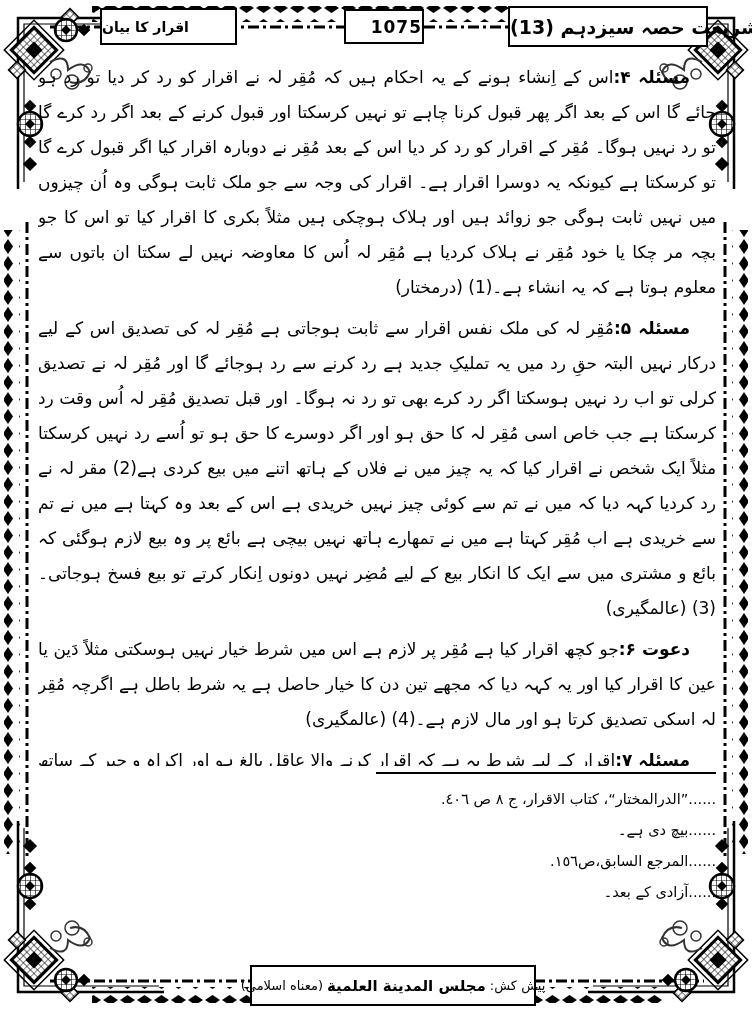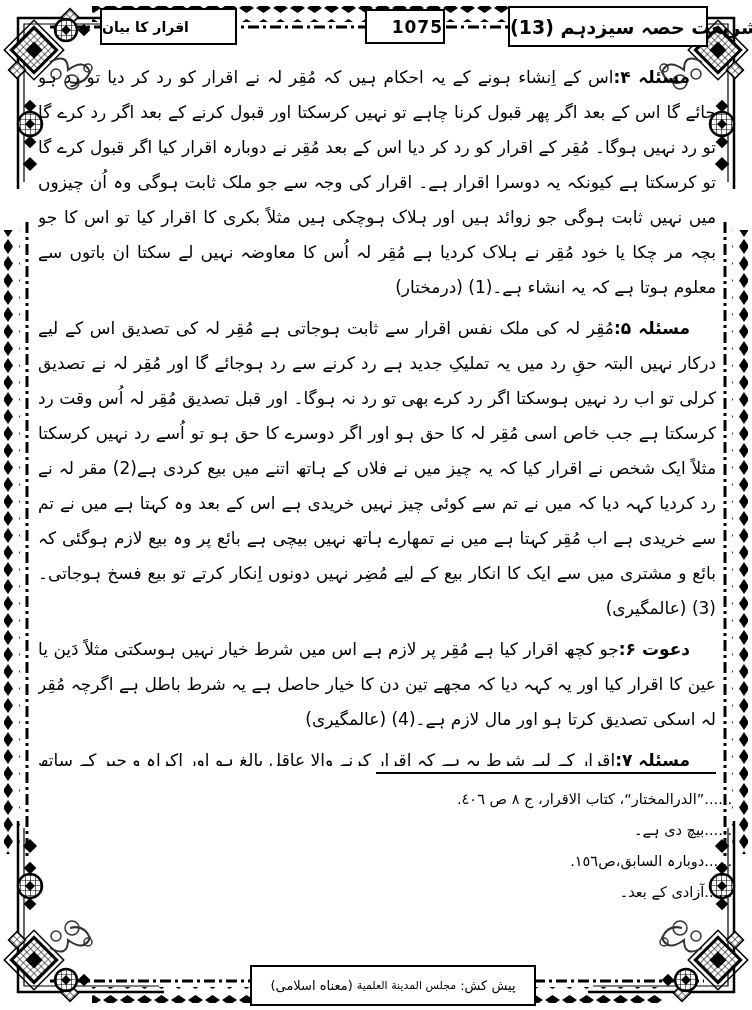--- a/index.html
+++ b/index.html
@@ -12,48 +12,48 @@
   svg.frame{position:absolute;inset:0;pointer-events:none;}
   .dd{stroke:#000;stroke-width:3;stroke-dasharray:11 4 3 4;fill:none;}
 
   
   .hbox{
     position:absolute;background:#fff;border:2.5px solid #000;
     display:flex;align-items:center;justify-content:flex-end;
     direction:rtl;white-space:nowrap;z-index:3;
   }
   #box-right{right:44px;top:6px;width:196px;height:37px;font-size:19px;font-weight:bold;}
-  #box-center{left:344px;top:9px;width:76px;height:31px;font-weight:bold;font-size:17px;direction:ltr;letter-spacing:1px;margin-left:21px;}
+  #box-center{left:344px;top:9px;width:76px;height:31px;font-weight:bold;font-size:17px;direction:ltr;letter-spacing:1px;}
   #box-left{left:100px;top:8px;width:133px;height:33px;font-size:14px;font-weight:bold;}
 
   
   main{
     position:absolute;top:60px;right:36px;left:38px;height:706px;overflow:hidden;
     direction:rtl;text-align:justify;
     font-size:17px;line-height:35px;font-weight:500;
   }
   main p{margin:0 0 6px 0;text-indent:26px;}
   .mlabel{font-weight:bold;}
 
   
   .fn-sep{position:absolute;top:772px;right:36px;width:340px;border-top:2.5px solid #000;z-index:2;}
   section.footnotes{
-    position:absolute;top:784px;right:20px;left:38px;
+    position:absolute;top:784px;right:36px;left:38px;
     direction:rtl;text-align:right;font-size:14.5px;line-height:31px;
   }
   section.footnotes div{white-space:nowrap;}
 
   
   .fbox{
     position:absolute;left:250px;top:965px;width:282px;height:37px;
     background:#fff;border:2.5px solid #000;z-index:3;
     display:flex;align-items:center;justify-content:center;gap:4px;
     direction:rtl;white-space:nowrap;font-size:13px;
   }
-  .fbox .org{font-weight:normal;font-size:11px;}
+  .fbox .org{font-weight:bold;font-size:15px;}
 </style>
 </head>
 <body>
 
 <div class="page">
 
   <svg class="frame" width="752" height="1010" viewBox="0 0 752 1010" aria-hidden="true">
     <defs>
       <pattern id="xh" width="5" height="5" patternUnits="userSpaceOnUse">
         <rect width="5" height="5" fill="#fff"></rect>
@@ -134,21 +134,21 @@
     <p><span class="mlabel">مسئلہ ۴:</span><span>اس کے اِنشاء ہونے کے یہ احکام ہیں کہ مُقِر لہ نے اقرار کو رد کر دیا تو رد ہو جائے گا اس کے بعد اگر پھر قبول کرنا چاہے تو نہیں کرسکتا اور قبول کرنے کے بعد اگر رد کرے گا تو رد نہیں ہوگا۔ مُقِر کے اقرار کو رد کر دیا اس کے بعد مُقِر نے دوبارہ اقرار کیا اگر قبول کرے گا تو کرسکتا ہے کیونکہ یہ دوسرا اقرار ہے۔ اقرار کی وجہ سے جو ملک ثابت ہوگی وہ اُن چیزوں میں نہیں ثابت ہوگی جو زوائد ہیں اور ہلاک ہوچکی ہیں مثلاً بکری کا اقرار کیا تو اس کا جو بچہ مر چکا یا خود مُقِر نے ہلاک کردیا ہے مُقِر لہ اُس کا معاوضہ نہیں لے سکتا ان باتوں سے معلوم ہوتا ہے کہ یہ انشاء ہے۔(1) (درمختار)</span></p>
     <p><span class="mlabel">مسئلہ ۵:</span><span>مُقِر لہ کی ملک نفس اقرار سے ثابت ہوجاتی ہے مُقِر لہ کی تصدیق اس کے لیے درکار نہیں البتہ حقِ رد میں یہ تملیکِ جدید ہے رد کرنے سے رد ہوجائے گا اور مُقِر لہ نے تصدیق کرلی تو اب رد نہیں ہوسکتا اگر رد کرے بھی تو رد نہ ہوگا۔ اور قبل تصدیق مُقِر لہ اُس وقت رد کرسکتا ہے جب خاص اسی مُقِر لہ کا حق ہو اور اگر دوسرے کا حق ہو تو اُسے رد نہیں کرسکتا مثلاً ایک شخص نے اقرار کیا کہ یہ چیز میں نے فلاں کے ہاتھ اتنے میں بیع کردی ہے(2) مقر لہ نے رد کردیا کہہ دیا کہ میں نے تم سے کوئی چیز نہیں خریدی ہے اس کے بعد وہ کہتا ہے میں نے تم سے خریدی ہے اب مُقِر کہتا ہے میں نے تمھارے ہاتھ نہیں بیچی ہے بائع پر وہ بیع لازم ہوگئی کہ بائع و مشتری میں سے ایک کا انکار بیع کے لیے مُضِر نہیں دونوں اِنکار کرتے تو بیع فسخ ہوجاتی۔(3) (عالمگیری)</span></p>
     <p><span class="mlabel">دعوت ۶:</span><span>جو کچھ اقرار کیا ہے مُقِر پر لازم ہے اس میں شرط خیار نہیں ہوسکتی مثلاً دَین یا عین کا اقرار کیا اور یہ کہہ دیا کہ مجھے تین دن کا خیار حاصل ہے یہ شرط باطل ہے اگرچہ مُقِر لہ اسکی تصدیق کرتا ہو اور مال لازم ہے۔(4) (عالمگیری)</span></p>
     <p><span class="mlabel">مسئلہ ۷:</span><span>اقرار کے لیے شرط یہ ہے کہ اقرار کرنے والا عاقل بالغ ہو اور اِکراہ و جبر کے ساتھ اُس نے اقرار نہ کیا ہو۔ آزاد ہونا اس کے لیے شرط نہیں مگر غلام نے مال کا اقرار کیا فی الحال نافذ نہیں بلکہ آزاد ہونے کے بعد نافذ ہوگا۔ غلام کے وہ اقرار جن میں کوئی تہمت نہ ہو فی الحال نافذ ہیں جیسے حدود و قصاص کے اقرار اور جس اقرار میں تہمت ہوسکے مثلاً مال کا اقرار یہ آزاد ہونے کے بعد نافذ ہوگا ماذون کا وہ اقرار جو تجارت سے متعلق ہے مثلاً فلاں دوکاندار کا میرے ذمہ اتنا باقی ہے یہ فی الحال نافذ ہے اور جو تجارت سے تعلق نہ رکھتا ہو وہ بعد عتق(5) نافذ ہوگا جیسے جنایت کا اقرار۔ نابالغ جس کو تجارت کی اجازت ہے غلام کے</span></p>
   </main>
 
   <div class="fn-sep"></div>
   <section class="footnotes">
     <div>......”الدرالمختار“، كتاب الاقرار، ج ٨ ص ٤٠٦.</div>
     <div>......بیچ دی ہے۔</div>
-    <div>......دوبارہ السابق،ص١٥٦.</div>
+    <div>......المرجع السابق،ص١٥٦.</div>
     <div>......آزادی کے بعد۔</div>
   </section>
 
   <div class="fbox">
     <span>پیش کش:</span>
     <span class="org">مجلس المدینة العلمیة</span>
     <span>(معناه اسلامی)</span>
   </div>
 
 </div>

